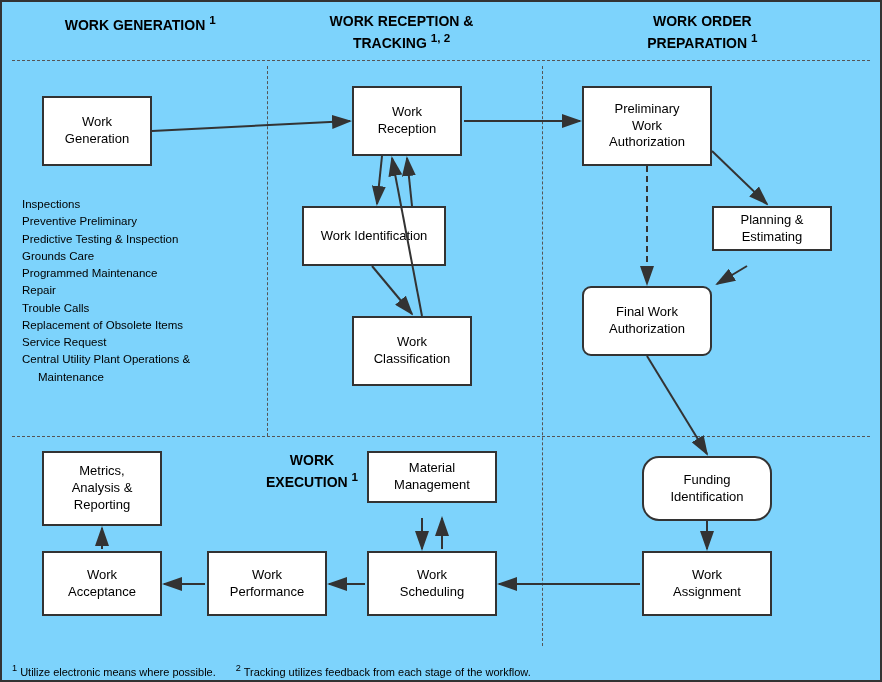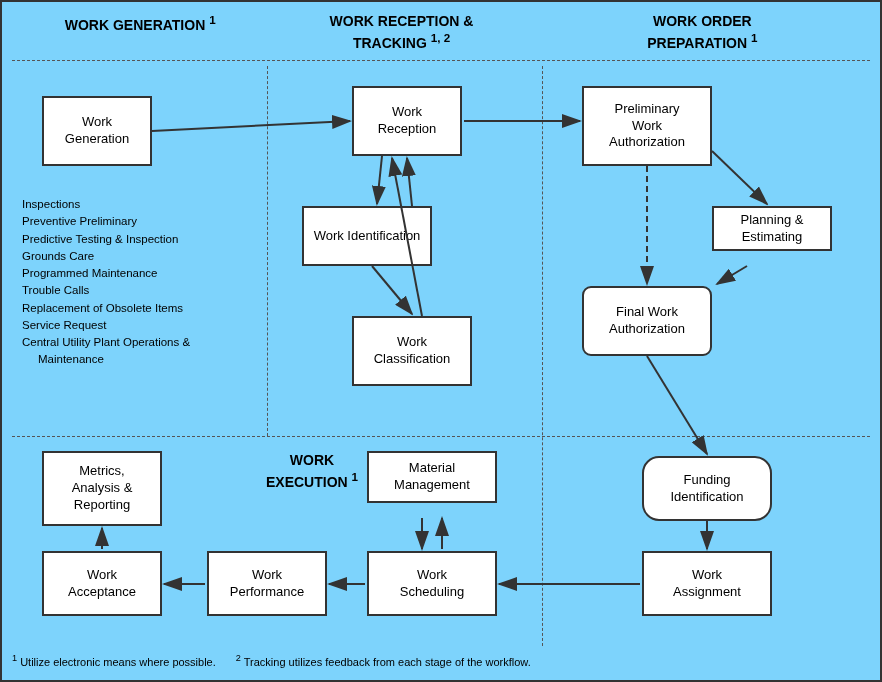--- a/index.html
+++ b/index.html
@@ -66,21 +66,21 @@
       position: absolute;
       top: 0;
       left: 0;
       width: 100%;
       height: 100%;
       pointer-events: none;
     }
 
     .footnotes {
       position: absolute;
-      bottom: 12px;
+      bottom: 2px;
       left: 10px;
       font-size: 11px;
       display: flex;
       gap: 20px;
     }
 
     
     .source-list {
       position: absolute;
       left: 10px;
@@ -112,33 +112,34 @@
       <span style="white-space:pre-line;">Work
 Generation</span>
     </div>
 
     <div class="source-list">
       <div>Inspections</div>
       <div>Preventive Preliminary</div>
       <div>Predictive Testing &amp; Inspection</div>
       <div>Grounds Care</div>
       <div>Programmed Maintenance</div>
+      <div>Repair</div>
       <div>Trouble Calls</div>
       <div>Replacement of Obsolete Items</div>
       <div>Service Request</div>
       <div>Central Utility Plant Operations &amp;</div>
       <div style="padding-left:16px;">Maintenance</div>
     </div>
 
     <div class="flow-box" style="left:340px; top:20px; width:110px; height:70px;">
       <span style="white-space:pre-line;">Work
 Reception</span>
     </div>
 
-    <div class="flow-box" style="left:290px; top:140px; width:130px; height:60px;">
+    <div class="flow-box" style="left:290px; top:140px; width:144px; height:60px;">
       <span>Work Identification</span>
     </div>
 
     <div class="flow-box" style="left:340px; top:250px; width:120px; height:70px;">
       <span style="white-space:pre-line;">Work
 Classification</span>
     </div>
 
     <div class="flow-box" style="left:570px; top:20px; width:130px; height:80px;">
       <span style="white-space:pre-line;">Preliminary

